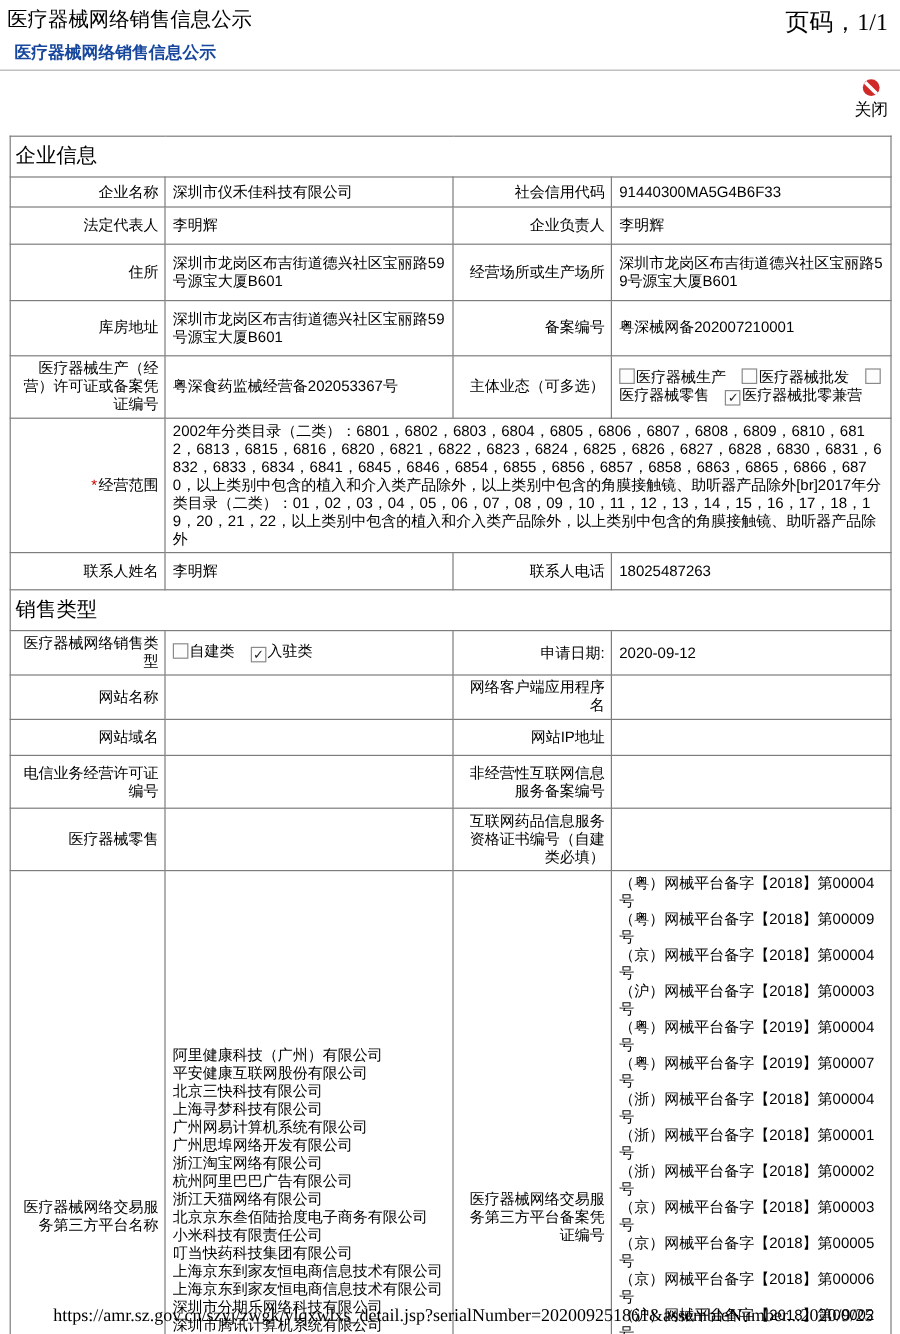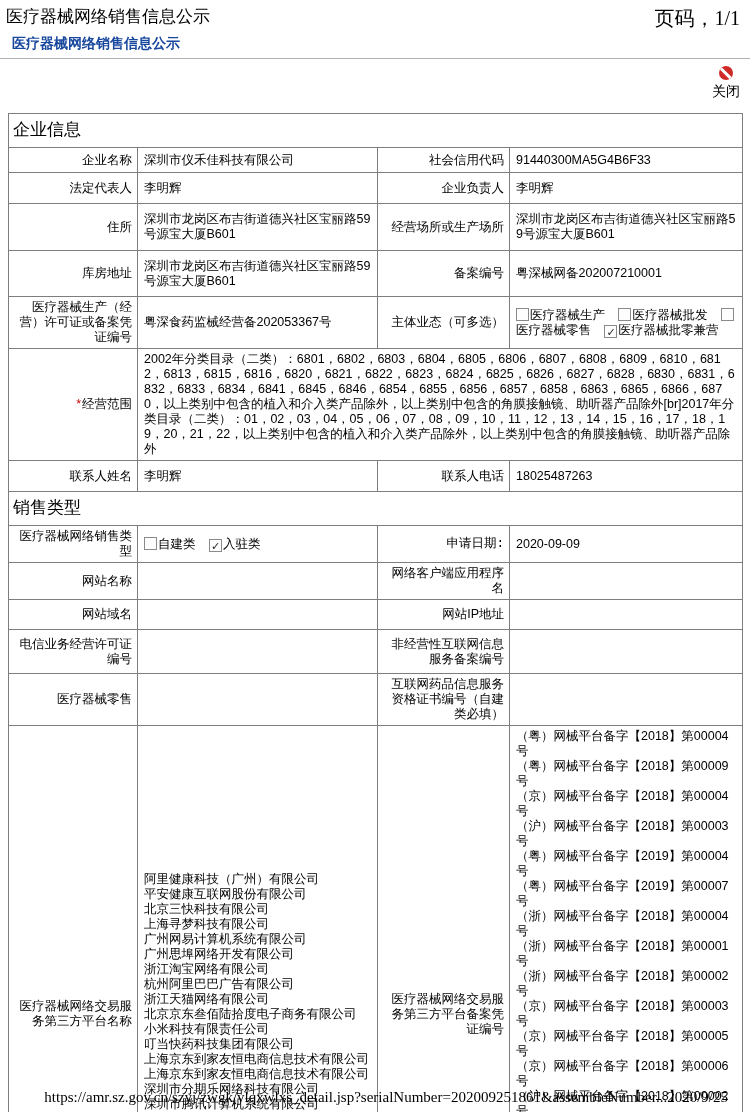--- a/index.html
+++ b/index.html
@@ -47,21 +47,21 @@
     padding:3px 6px;
     word-break:break-all;
     margin-top:36px;
   }
   td.section-cell {
     font-size:17px; line-height:20px; padding:6px 4px 7px 4px;
     font-weight:500;
   }
   td.lbl { text-align:right; padding-right:5px; }
   td.val { text-align:left; }
-  td.serif-lbl { font-family:Liberation Mono, monospace; }
+  td.serif-lbl { font-family:Liberation Sans, sans-serif; }
   .req { color:#cc0000; margin-right:1px; }
   .cb {
     display:inline-block; width:13px; height:13px;
     border:1px solid #8a8a8a; background:#fdfdfd;
     font-size:11px; line-height:12px; text-align:center;
     vertical-align:-2px; margin-right:1px; color:#222;
   }
   .cb-item { margin-right:10px; }
   .pre-list { white-space:pre-line; line-height:15.2px; }
   .long-text { line-height:15.9px; text-align:justify; }
@@ -149,21 +149,21 @@
   <tr>
     <td class="section-cell" colspan="4">销售类型</td>
   </tr>
   <tr>
     <td class="lbl" style="height:31px">医疗器械网络销售类型</td>
     <td class="val">
       <span class="cb-item"><span class="cb"></span><span>自建类</span></span>
       <span class="cb-item"><span class="cb">✓</span><span>入驻类</span></span>
     </td>
     <td class="lbl serif-lbl">申请日期:</td>
-    <td class="val">2020-09-09</td>
+    <td class="val">2020-09-12</td>
   </tr>
   <tr>
     <td class="lbl" style="height:30px">网站名称</td>
     <td class="val"></td>
     <td class="lbl">网络客户端应用程序名</td>
     <td class="val"></td>
   </tr>
   <tr>
     <td class="lbl" style="height:30px">网站域名</td>
     <td class="val"></td>

